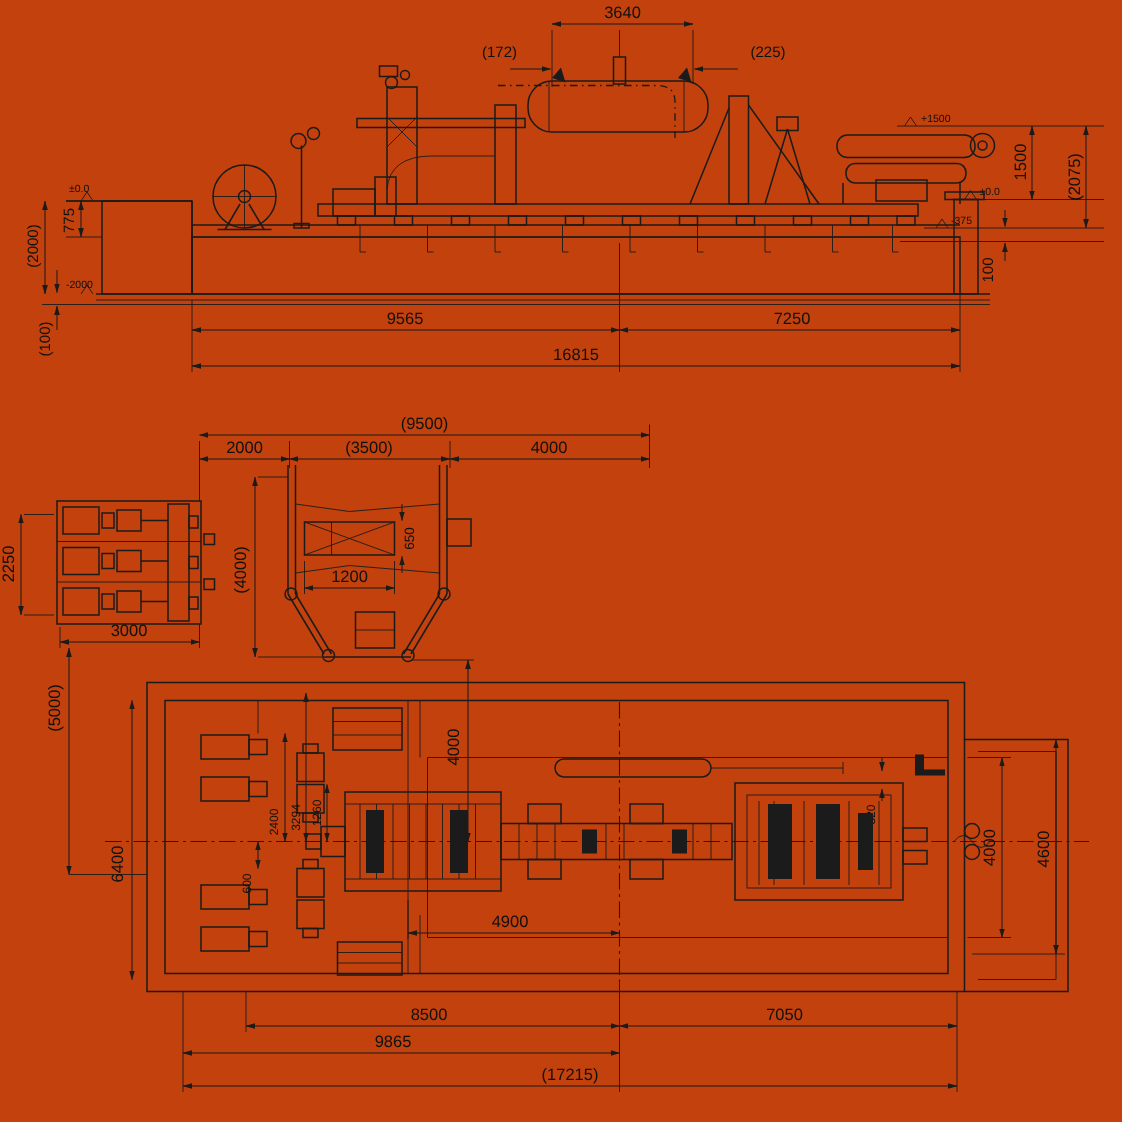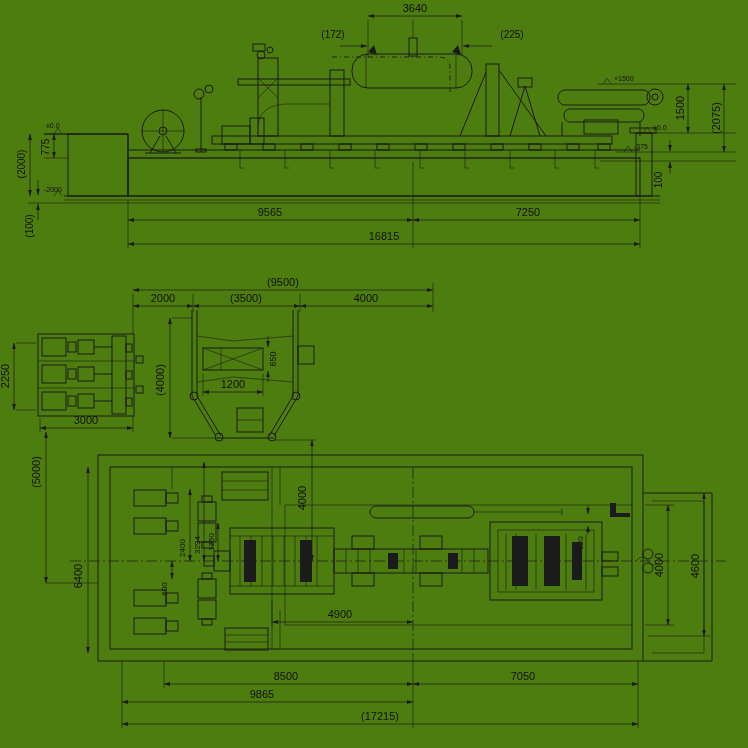--- a/index.html
+++ b/index.html
@@ -1,16 +1,16 @@
 <!DOCTYPE html>
 <html><head>
 <meta charset="utf-8">
 <style>
   html,body{margin:0;padding:0;background:#ffffff;}
-  .sheet{position:relative;width:748px;height:748px;background:#4d7c0f;overflow:hidden;
+  .sheet{position:relative;width:748px;height:748px;background:#c2410c;overflow:hidden;
          font-family:"Liberation Sans",sans-serif;}
   svg{position:absolute;left:0;top:0;}
   .ln{stroke:#1b1b1b;stroke-width:1;fill:none;}
   .thin{stroke:#1b1b1b;stroke-width:0.6;fill:none;}
   .dim{stroke:#1b1b1b;stroke-width:0.7;fill:none;}
   .fil{fill:#1b1b1b;stroke:none;}
   .cl{stroke:#1b1b1b;stroke-width:0.7;fill:none;stroke-dasharray:11 3 2 3;}
   .dsh{stroke:#1b1b1b;stroke-width:0.9;fill:none;stroke-dasharray:5 3 1 3;}
   text{fill:#111;font-family:"Liberation Sans",sans-serif;font-size:11px;}
   .t10{font-size:10px;} .t9{font-size:9px;} .t8{font-size:8px;} .t7{font-size:7px;}

